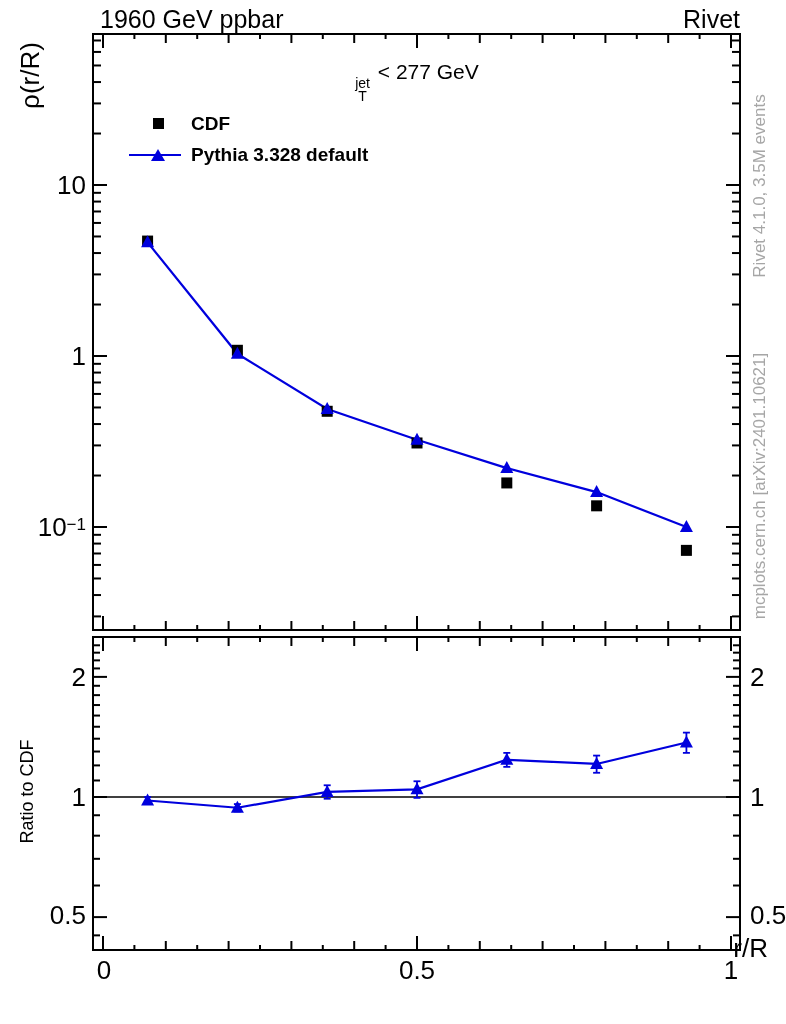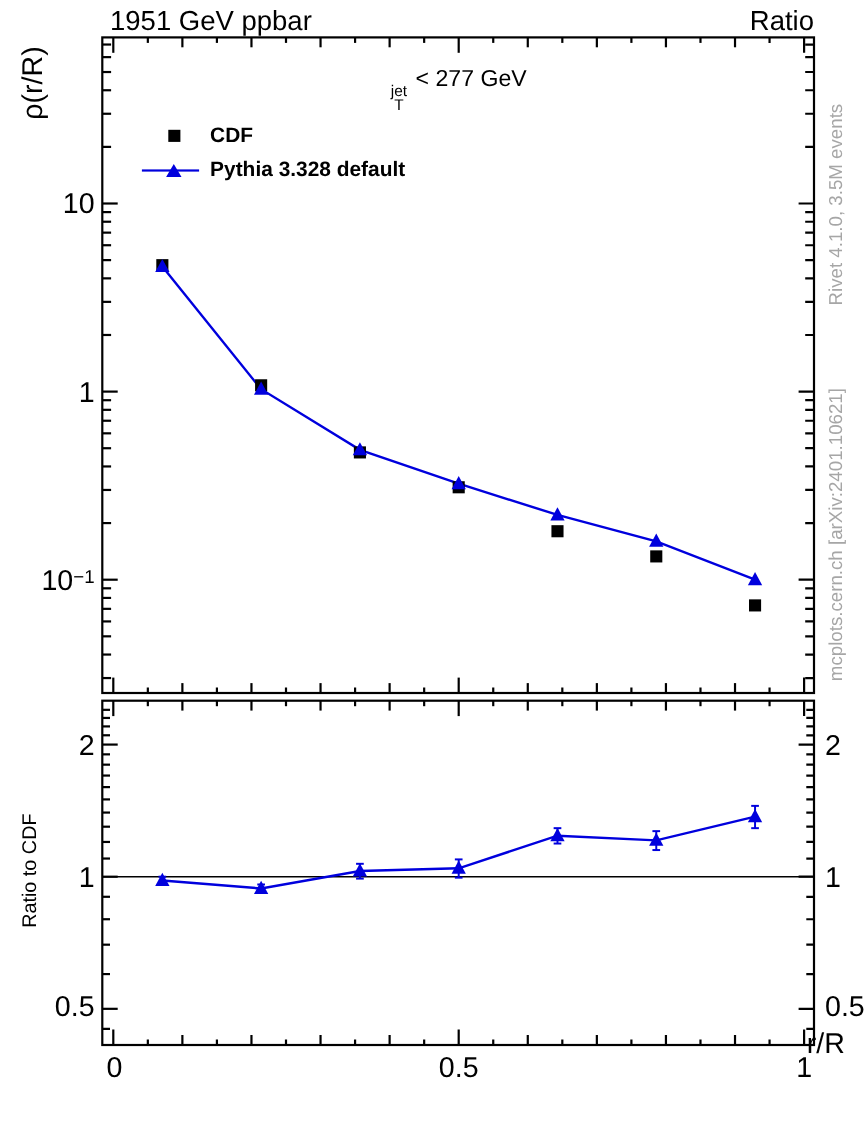--- a/index.html
+++ b/index.html
@@ -275,22 +275,22 @@
         <path d="M 147.588 793.5007957986945 L 141.088 805.5007957986945 L 154.088 805.5007957986945 Z" fill="#0000dd"></path>
         <path d="M 237.392 800.7219864137203 L 230.892 812.7219864137203 L 243.892 812.7219864137203 Z" fill="#0000dd"></path>
         <path d="M 327.196 784.8779473426363 L 320.696 796.8779473426363 L 333.696 796.8779473426363 Z" fill="#0000dd"></path>
         <path d="M 417 782.372600111618 L 410.5 794.372600111618 L 423.5 794.372600111618 Z" fill="#0000dd"></path>
         <path d="M 506.80400000000003 752.7247476202682 L 500.30400000000003 764.7247476202682 L 513.3040000000001 764.7247476202682 Z" fill="#0000dd"></path>
         <path d="M 596.608 756.9686372437365 L 590.108 768.9686372437365 L 603.108 768.9686372437365 Z" fill="#0000dd"></path>
         <path d="M 686.412 735.4484937045937 L 679.912 747.4484937045937 L 692.912 747.4484937045937 Z" fill="#0000dd"></path>
       </g>
     </svg>
 
-  <div class="abs hdr" style="left:100px;">1951 GeV ppbar</div>
-  <div class="abs hdr" style="right:46px;">Ratio</div>
+  <div class="abs hdr" style="left:100px;">1960 GeV ppbar</div>
+  <div class="abs hdr" style="right:46px;">Rivet</div>
 
   <div class="abs title"><span class="stack">
         <span>jet</span>
         <span>T</span>
       </span><span> &lt; 277 GeV</span></div>
 
   <div class="abs legend">
     <div class="legrow">
       <span class="legmark">
           <span class="sq"></span>

